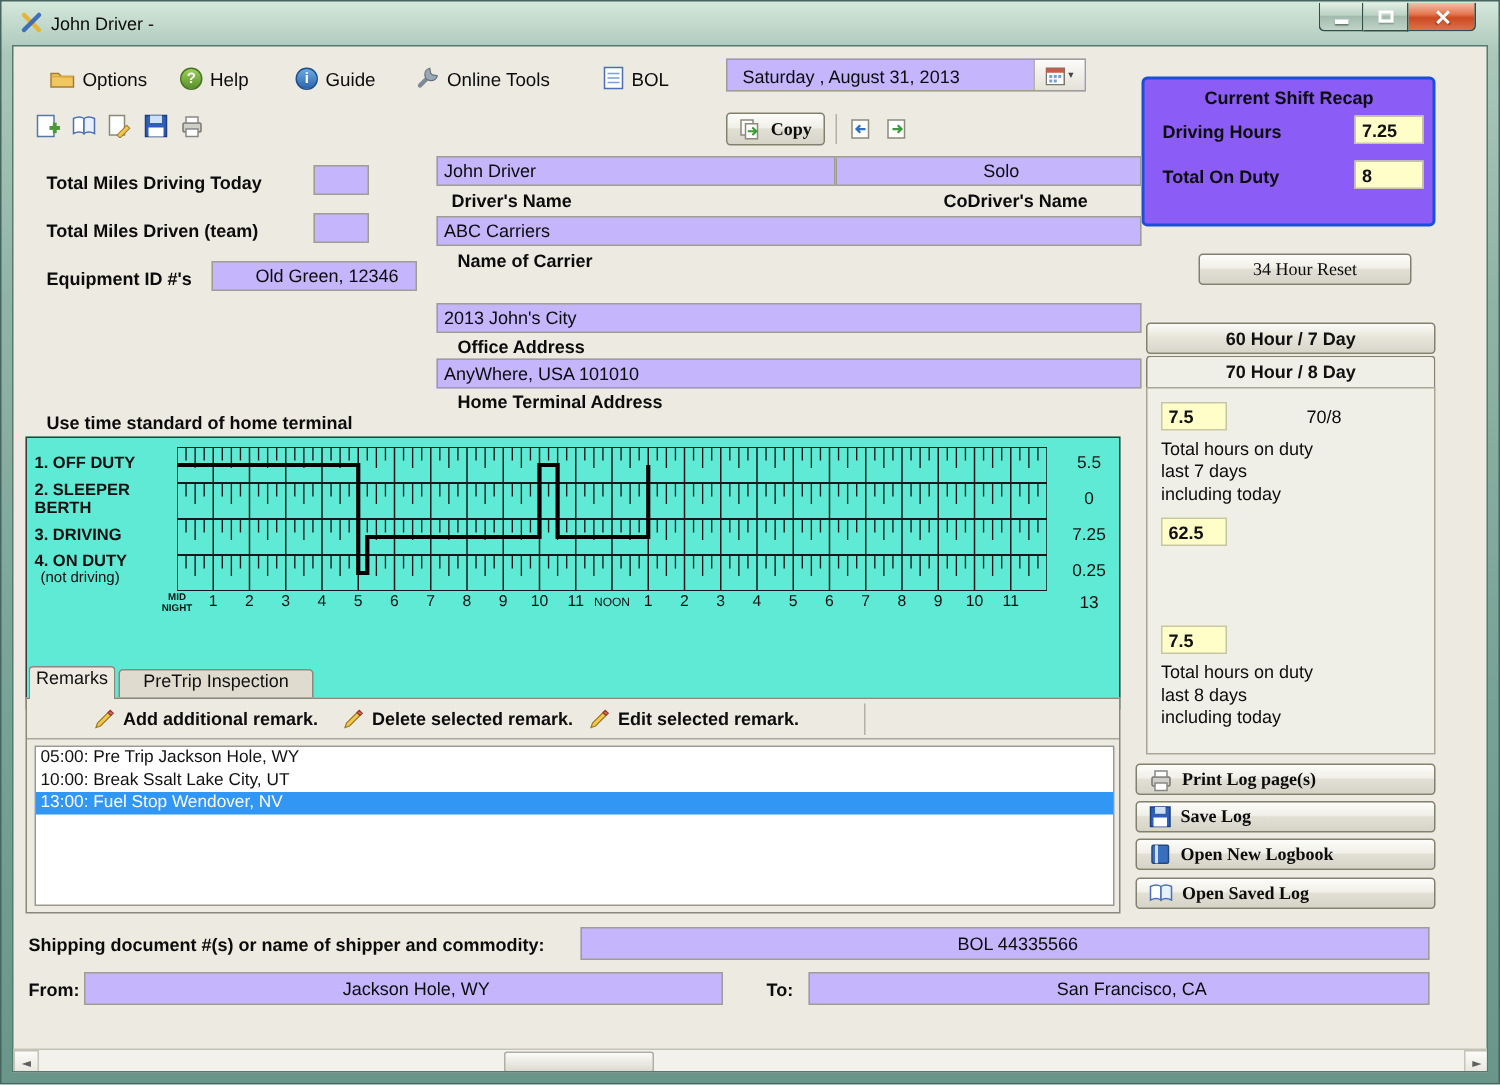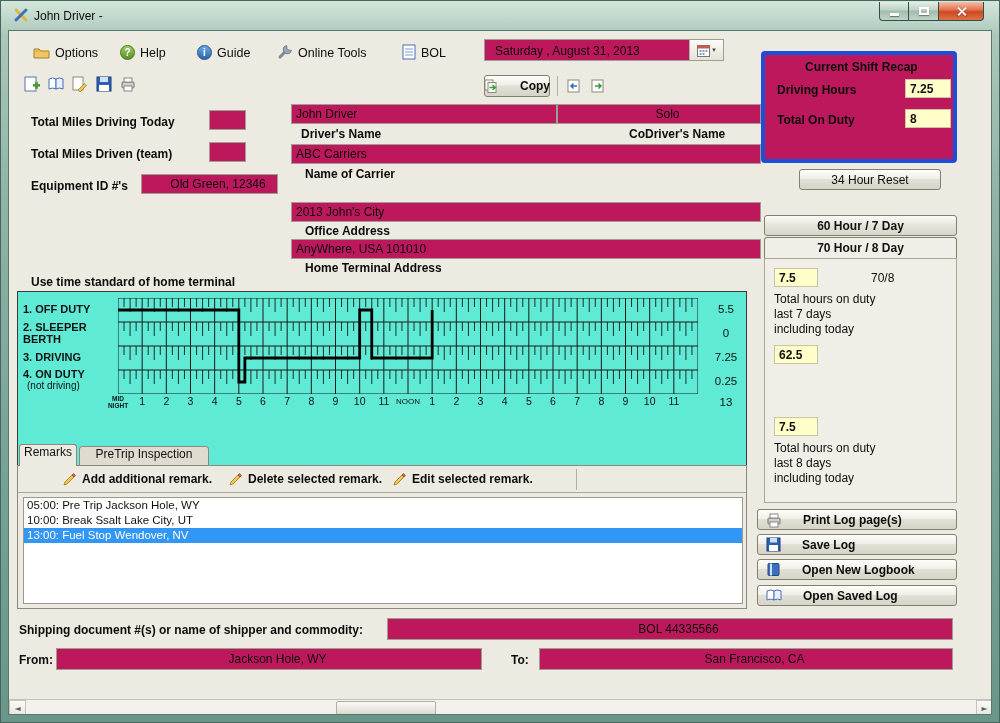--- a/index.html
+++ b/index.html
@@ -35,34 +35,34 @@
     background: transparent; border: 1px solid transparent; font-size: 12.5px; color: #0c0c0c; }
   .miniicon { position: absolute; width: 22px; height: 22px; display: flex; align-items: center; justify-content: center;
     border: 1px solid transparent; background: transparent; }
   .cicon { width: 15px; height: 15px; border-radius: 50%; color: #fff; font-size: 10px; font-weight: 700;
     display: flex; align-items: center; justify-content: center; line-height: 1; }
   .cicon.green { background: linear-gradient(180deg,#9bd05a,#5b8f2b); border: 1px solid #477320; }
   .cicon.blue { background: linear-gradient(180deg,#6fa9e5,#2a66ad); border: 1px solid #1f4f88; }
 
   .lbl { position: absolute; font-size: 12px; white-space: nowrap; color: #0c0c0c; }
   .lbl.b { font-weight: 700; }
-  .field { position: absolute; border: 1px solid #9f9e93; background: #be185d; font: 12px "Liberation Sans", sans-serif; padding: 0 4px; color: #0c0c0c; }
+  .field { position: absolute; border: 1px solid #9f9e93; background: #c4b5fd; font: 12px "Liberation Sans", sans-serif; padding: 0 4px; color: #0c0c0c; }
   .field.center { text-align: center; padding-left: 21px; }
 
-  .btn { position: absolute; display: flex; align-items: center; justify-content: center; gap: 21px;
+  .btn { position: absolute; display: flex; align-items: center; justify-content: center; gap: 6px;
     border: 1px solid #82816f; border-radius: 3px; font-size: 12px; color: #0c0c0c;
-    background: linear-gradient(180deg,#FDFDFA,#F0EFE8 45%,#E2E0D5 50%,#D6D4C7); }
+    background: linear-gradient(180deg,#FDFDFA,#F0EFE8 45%,#E2E0D5 50%,#D6D4C7); font-family: Liberation Serif, serif; }
   .btn.left { justify-content: flex-start; padding-left: 8px; }
   .btn.bold { font-weight: 700; }
 
   .ybox { position: absolute; background: #FFFEC8; border: 1px solid #c6c5a4; font-size: 12px; font-weight: 700;
     padding: 2px 4px; width: 46px; height: 19px; }
 
-  #recap { position: absolute; left: 752px; top: 20px; width: 196px; height: 112px; background: #be185d;
-    border: 4px solid #1d4ed8; border-radius: 4px; }
+  #recap { position: absolute; left: 752px; top: 20px; width: 196px; height: 100px; background: #8b5cf6;
+    border: 2px solid #1d4ed8; border-radius: 4px; }
 
   
   .htab { position: absolute; left: 755px; width: 193px; height: 21px; display: flex; align-items: center; justify-content: center;
     font-size: 12px; font-weight: 700; border: 1px solid #82816f; border-radius: 3px 3px 0 0; }
   .htab.unsel { background: linear-gradient(180deg,#FBFBF8,#E6E4D9 50%,#D8D6C9); border-radius: 3px; }
   .htab.sel { background: #F0EFE7; border-bottom: none; z-index: 2; }
   #hours-panel { position: absolute; left: 755px; top: 227px; width: 193px; height: 245px; background: #F0EFE7; border: 1px solid #a8a798; }
   .caption { position: absolute; font-size: 12px; line-height: 15px; white-space: pre-line; color: #0c0c0c; }
 
   

